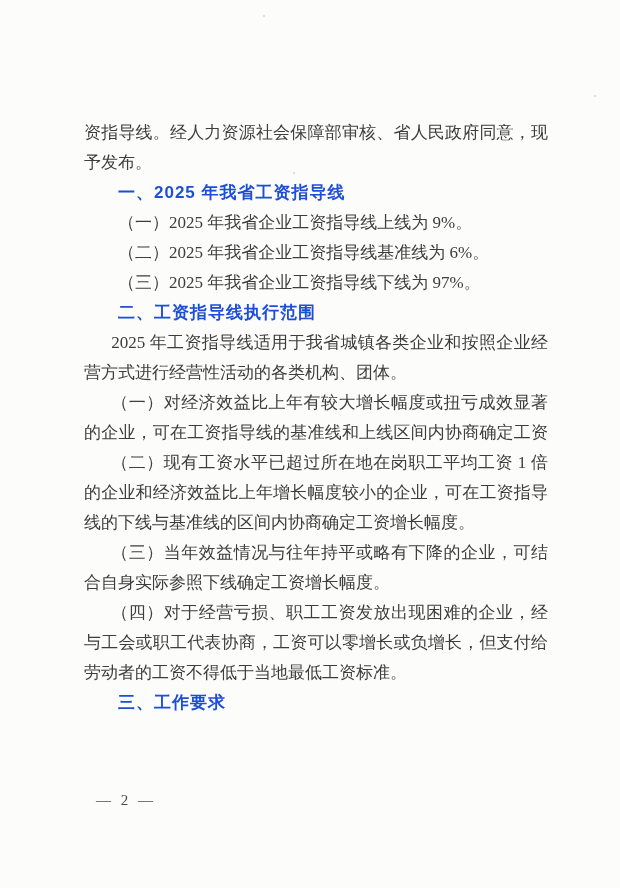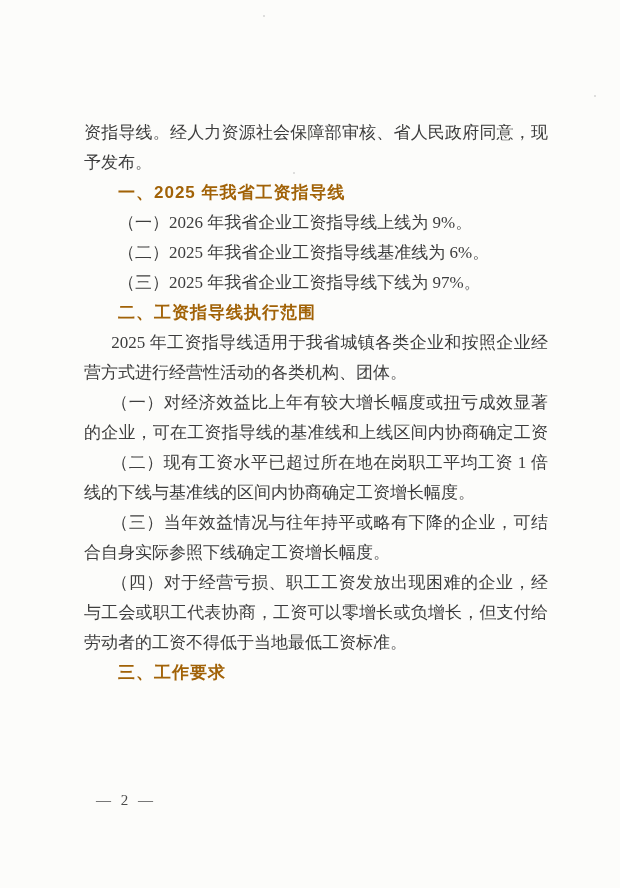--- a/index.html
+++ b/index.html
@@ -30,21 +30,21 @@
   .line { min-height: 30px; }
   .fill {
     text-align: justify;
     text-align-last: justify;
   }
   .indent { text-indent: 2em; }
   .fill.indent { text-indent: 1.6em; }
   .heading {
     font-family: "Liberation Sans", "DejaVu Sans", sans-serif;
     font-weight: 700;
-    color: #a16207;
+    color: #1d4ed8;
     letter-spacing: 1px;
   }
   .page-number {
     position: absolute;
     left: 96px;
     top: 789px;
     font-size: 15px;
     line-height: 22px;
     letter-spacing: 3px;
     color: #4a4a4a;
@@ -64,33 +64,34 @@
 
 <div class="scan-page">
 
   <div class="doc">
 
     <div class="line fill">资指导线。经人力资源社会保障部审核、省人民政府同意，现</div>
     <div class="line">予发布。</div>
 
     <div class="line heading indent">一、2025 年我省工资指导线</div>
 
-    <div class="line indent">（一）2026 年我省企业工资指导线上线为 9%。</div>
+    <div class="line indent">（一）2025 年我省企业工资指导线上线为 9%。</div>
     <div class="line indent">（二）2025 年我省企业工资指导线基准线为 6%。</div>
     <div class="line indent">（三）2025 年我省企业工资指导线下线为 97%。</div>
 
     <div class="line heading indent">二、工资指导线执行范围</div>
 
     <div class="line indent fill">2025 年工资指导线适用于我省城镇各类企业和按照企业经</div>
     <div class="line">营方式进行经营性活动的各类机构、团体。</div>
 
     <div class="line indent fill">（一）对经济效益比上年有较大增长幅度或扭亏成效显著</div>
     <div class="line fill">的企业，可在工资指导线的基准线和上线区间内协商确定工资</div>
 
     <div class="line indent fill">（二）现有工资水平已超过所在地在岗职工平均工资 1 倍</div>
+    <div class="line fill">的企业和经济效益比上年增长幅度较小的企业，可在工资指导</div>
     <div class="line">线的下线与基准线的区间内协商确定工资增长幅度。</div>
 
     <div class="line indent fill">（三）当年效益情况与往年持平或略有下降的企业，可结</div>
     <div class="line">合自身实际参照下线确定工资增长幅度。</div>
 
     <div class="line indent fill">（四）对于经营亏损、职工工资发放出现困难的企业，经</div>
     <div class="line fill">与工会或职工代表协商，工资可以零增长或负增长，但支付给</div>
     <div class="line">劳动者的工资不得低于当地最低工资标准。</div>
 
     <div class="line heading indent">三、工作要求</div>

